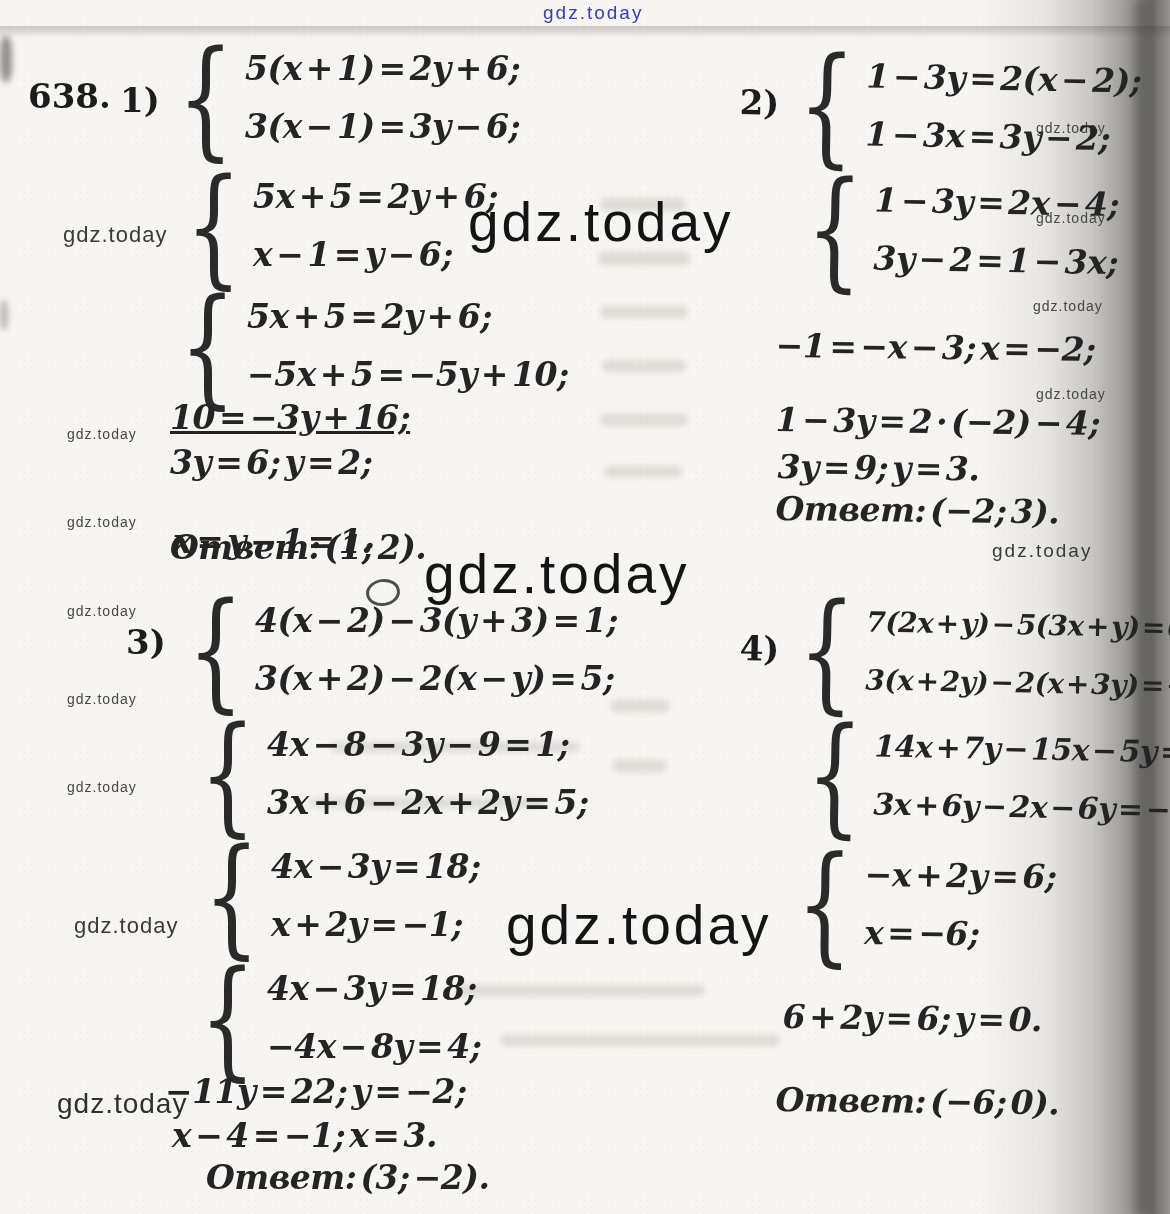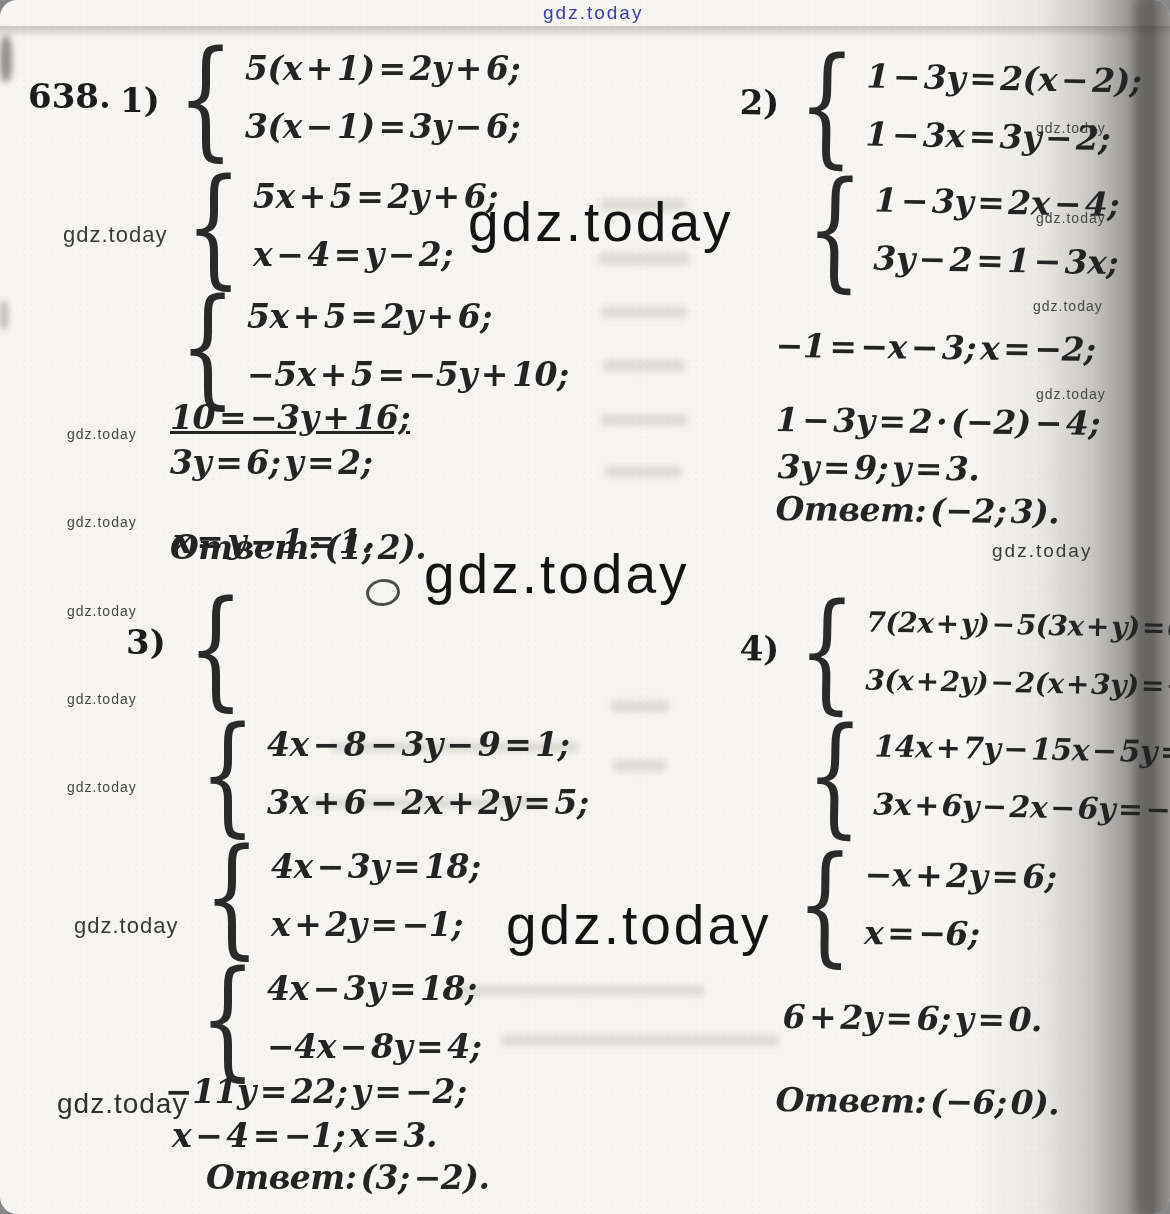--- a/index.html
+++ b/index.html
@@ -2,21 +2,20 @@
 <html><head>
 <meta charset="utf-8">
 <style>
   html,body{margin:0;padding:0;background:#888;}
   .page{
     position:relative;width:1170px;height:1214px;overflow:hidden;
     background-color:#f6f5f1;
     background-image:radial-gradient(rgba(60,55,45,0.03) 1px, transparent 1px);
     background-size:7px 7px;
     font-family:"DejaVu Serif", serif;
-    border-radius:17px;
   }
   
   .math{
     position:absolute;font-style:italic;font-weight:700;color:#242424;
     font-size:33px;white-space:nowrap;letter-spacing:-0.5px;word-spacing:-7px;
   }
   .system{position:absolute;display:flex;align-items:center;}
   .brace{
     font-style:normal;font-weight:400;font-size:118px;line-height:0.95;
     color:#2a2a2a;transform:scaleY(1.1) scaleX(0.75);transform-origin:center;
@@ -121,41 +120,45 @@
     <div class="sys-lines">
       <div class="mline">5(x + 1) = 2y + 6;</div>
       <div class="mline">3(x − 1) = 3y − 6;</div>
     </div>
   </div>
 
   <div class="system" style="left:176px;top:168px;">
     <span class="brace">{</span>
     <div class="sys-lines">
       <div class="mline">5x + 5 = 2y + 6;</div>
-      <div class="mline">x − 4 = y − 2;</div>
+      <div class="mline">x − 1 = y − 6;</div>
     </div>
   </div>
 
   <div class="system" style="left:170px;top:288px;">
     <span class="brace">{</span>
     <div class="sys-lines">
       <div class="mline">5x + 5 = 2y + 6;</div>
       <div class="mline">−5x + 5 = −5y + 10;</div>
     </div>
   </div>
 
   <div class="math" style="left:170px;top:398px;text-decoration:underline;">10 = −3y + 16;</div>
   <div class="math" style="left:170px;top:443px;">3y = 6; y = 2;</div>
   <div class="math" style="left:173px;top:487px;margin-top:35px;">x = y − 1 = 1.</div>
   <div class="math" style="left:170px;top:528px;">Ответ: (1; 2).</div>
 
   <div class="label" style="left:126px;top:622px;">3)</div>
 
   <div class="system" style="left:178px;top:592px;">
     <span class="brace">{</span>
+    <div class="sys-lines">
+      <div class="mline">4(x − 2) − 3(y + 3) = 1;</div>
+      <div class="mline">3(x + 2) − 2(x − y) = 5;</div>
+    </div>
   </div>
 
   <div class="system" style="left:190px;top:716px;">
     <span class="brace">{</span>
     <div class="sys-lines">
       <div class="mline">4x − 8 − 3y − 9 = 1;</div>
       <div class="mline">3x + 6 − 2x + 2y = 5;</div>
     </div>
   </div>
 

